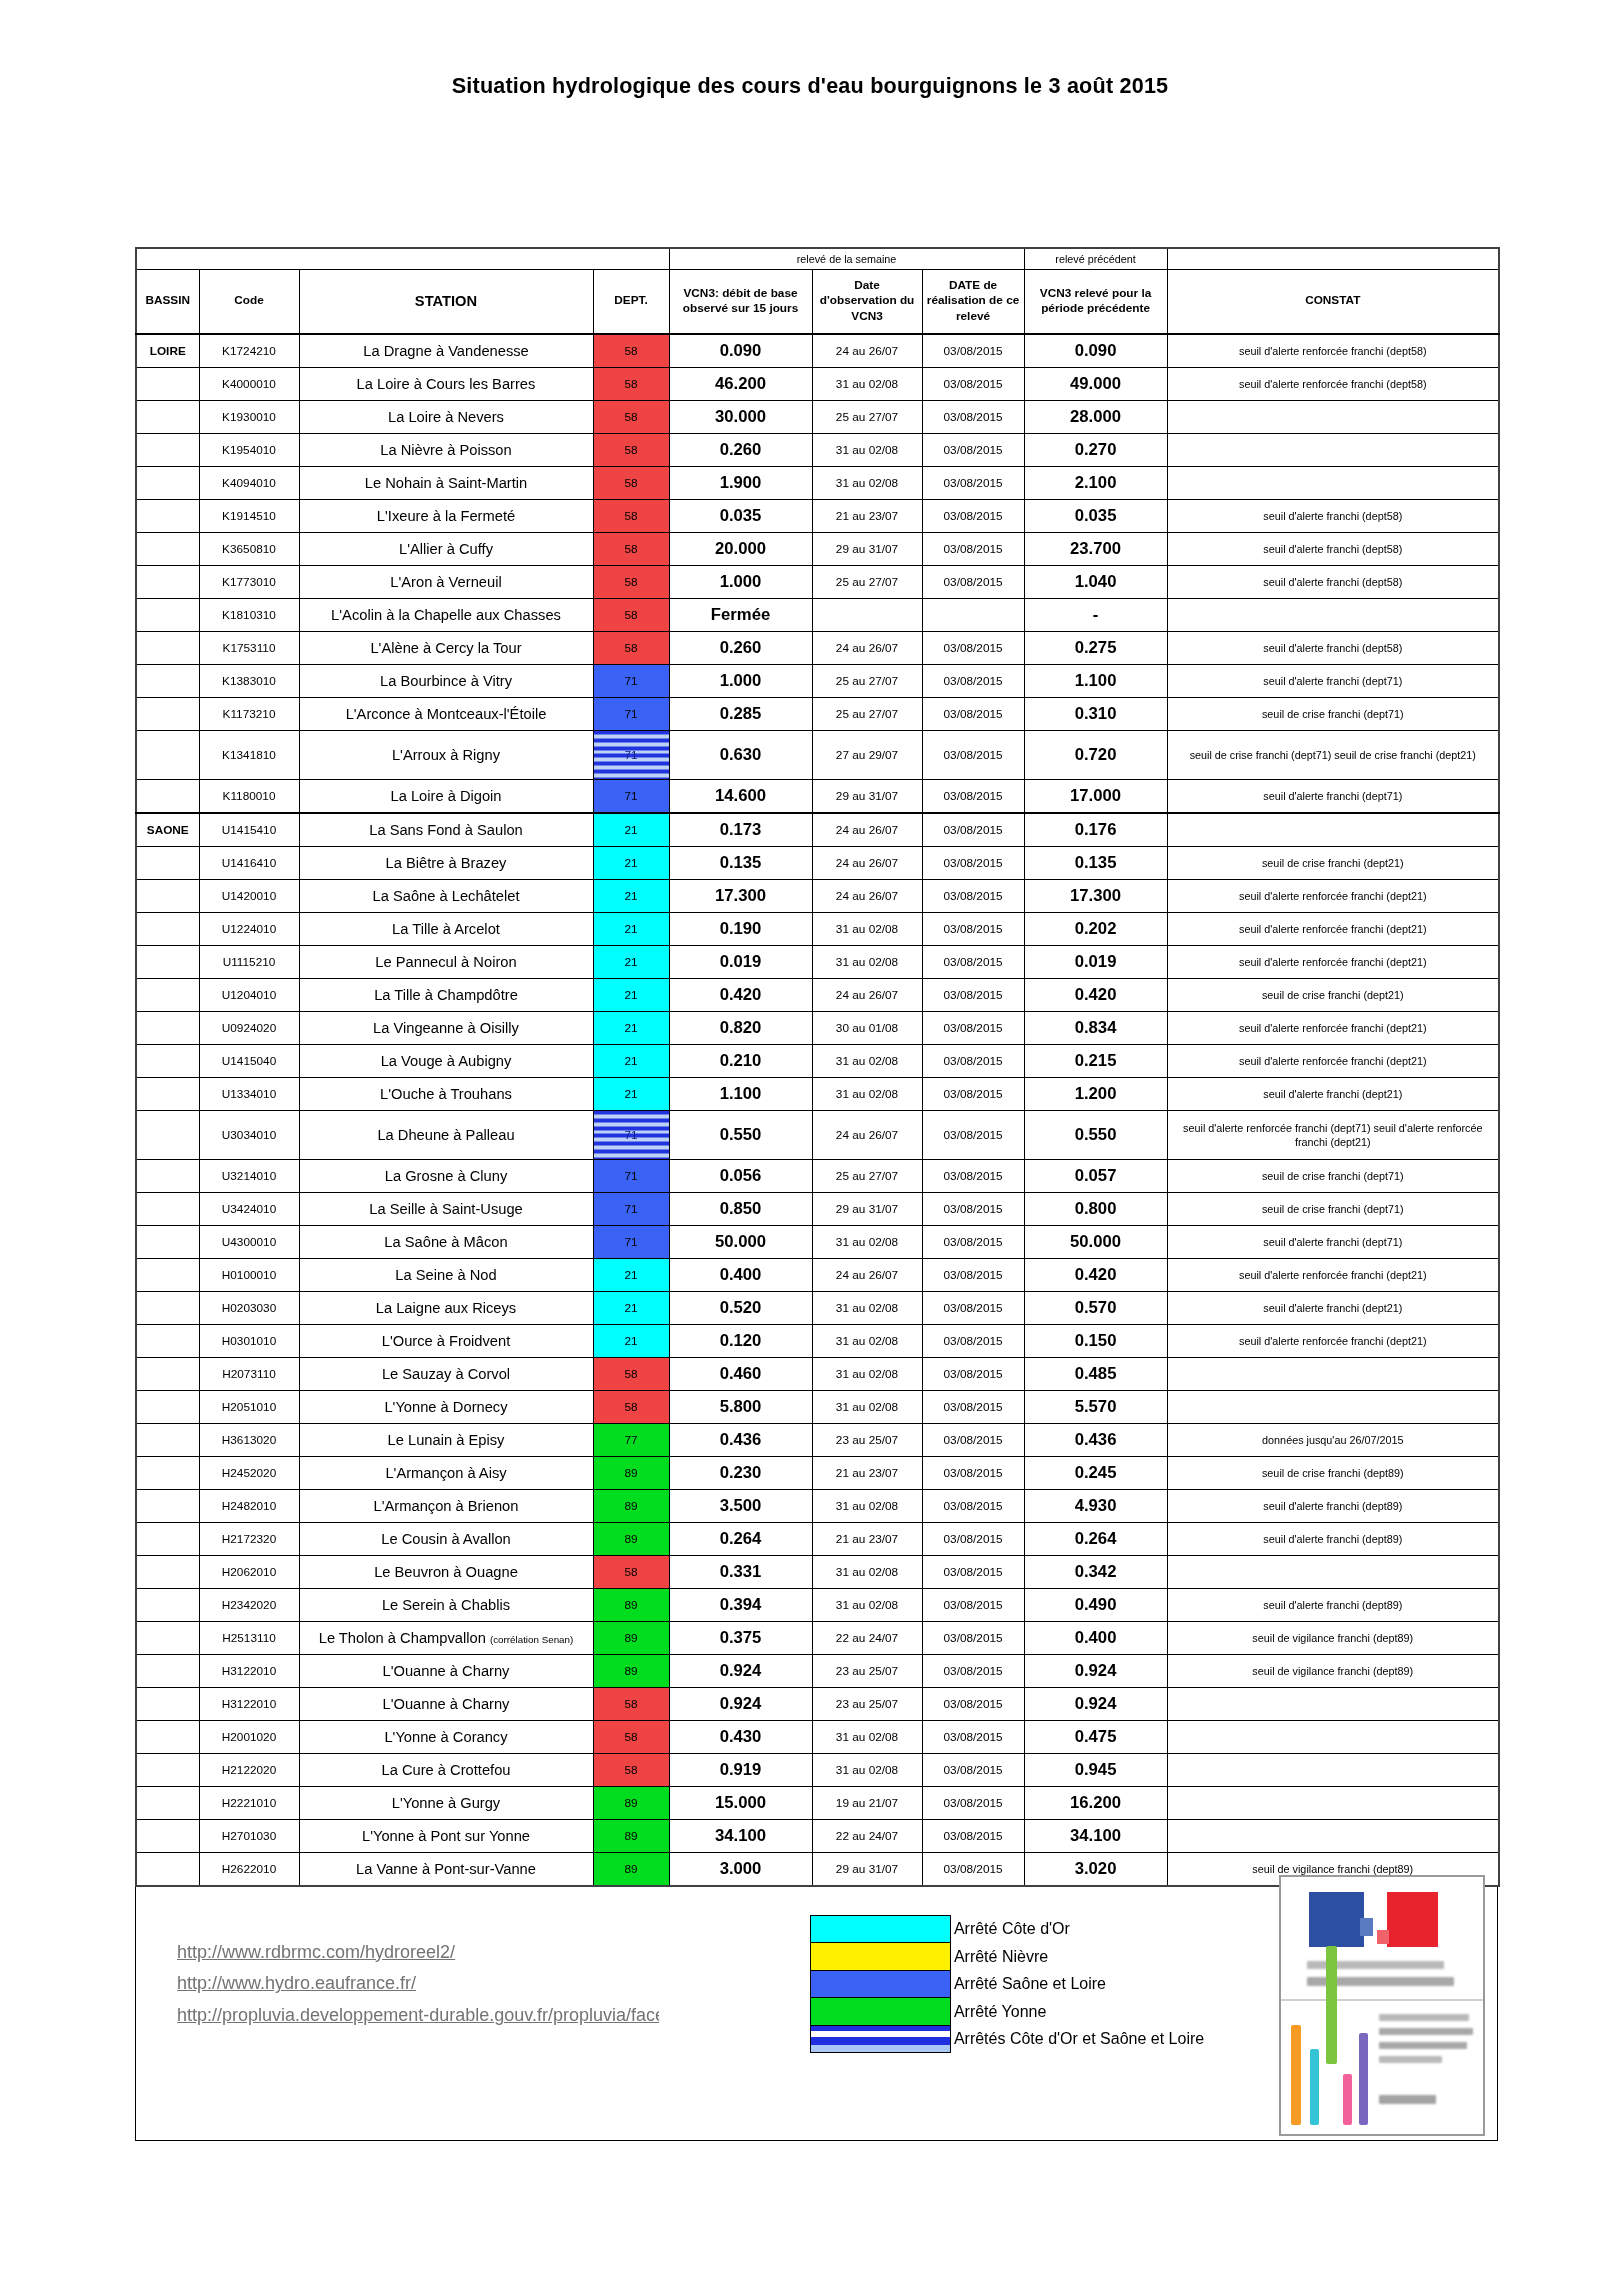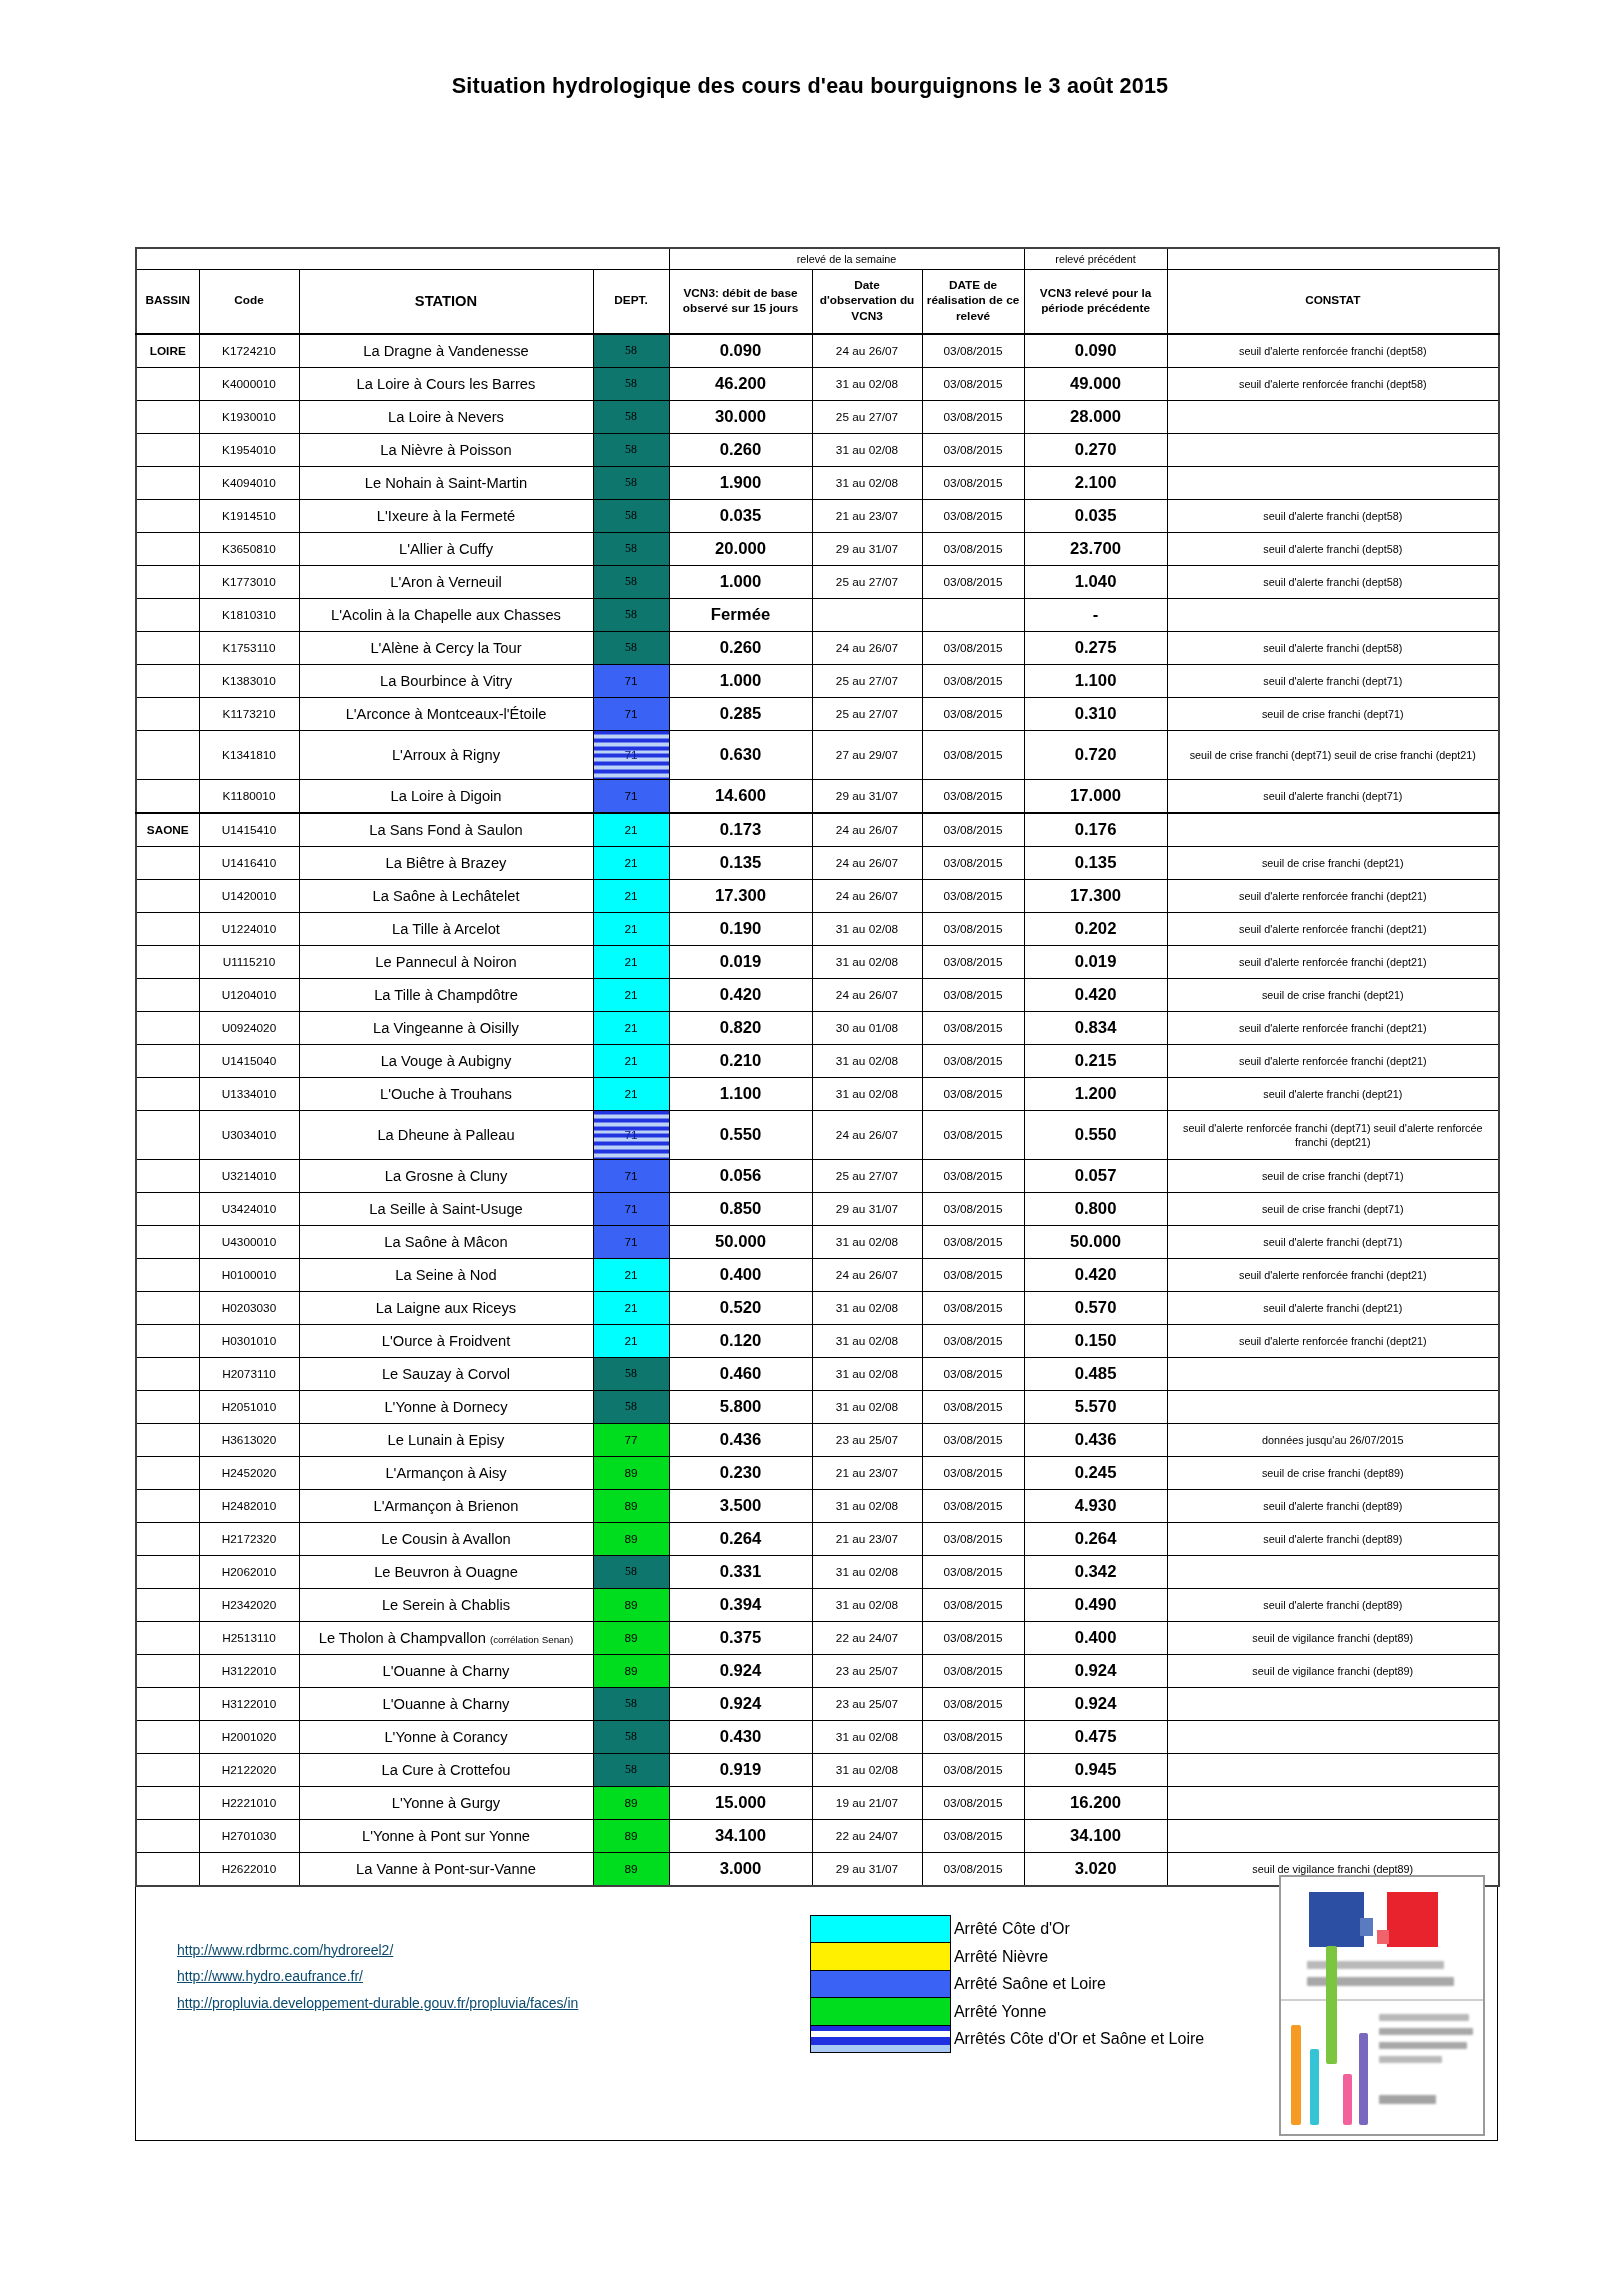--- a/index.html
+++ b/index.html
@@ -20,30 +20,30 @@
   tr.tall td{height:48px;}
   tr.group-start td{border-top:2.9px solid #000 !important;}
   td.bassin{font-weight:bold;font-size:11.8px;border-top:1px dotted #555;}
   td.code{font-size:11.8px;}
   td.station{font-size:14.7px;}
   td.station .st-note{font-size:9.8px;}
   td.dept{font-size:11.8px;}
   td.vcn3,td.prev{font-size:16.7px;font-weight:bold;}
   td.dobs,td.drel{font-size:11.8px;}
   td.constat{font-size:10.8px;line-height:1.3;}
-  .dept-yellow{background:#0f766e;font-family:Liberation Serif, serif;}
+  .dept-yellow{background:#ef4444;}
   .dept-cyan{background:#00FFFF;margin-left:48px;}
   .dept-blue{background:#3A63F5;}
   .dept-green{background:#00DC1E;}
   .dept-striped{background:repeating-linear-gradient(180deg,#2233E0 0 3.9px,#BBD2F6 3.9px 7.8px);color:#11227a;}
 
   .footer-box{position:relative;border:1px solid #000;border-top:none;height:253px;
               margin-top:0;background:#fff;}
   .links{position:absolute;left:41px;top:55px;width:482px;overflow:hidden;}
-  .links a{display:block;white-space:nowrap;overflow:hidden;font-size:14px;color:#0c4a6e;
+  .links a{display:block;white-space:nowrap;overflow:hidden;font-size:18px;color:#737373;
            margin-bottom:10.8px;}
   .legend{position:absolute;left:674px;top:29px;}
   .legend-row{display:flex;align-items:center;}
   .sw{width:139px;height:26.5px;border:1px solid #000;margin-top:-1px;flex:none;}
   .sw-cyan{background:#00FFFF;}
   .sw-yellow{background:#FFF000;}
   .sw-blue{background:#3A63F5;}
   .sw-green{background:#00DC1E;}
   .sw-striped{background:linear-gradient(180deg,#2030E0 0 20%,#ffffff 20% 42%,#2030E0 42% 72%,#A9C9F4 72% 100%);}
   .leg-label{font-size:16px;margin-left:2.9px;white-space:nowrap;}

